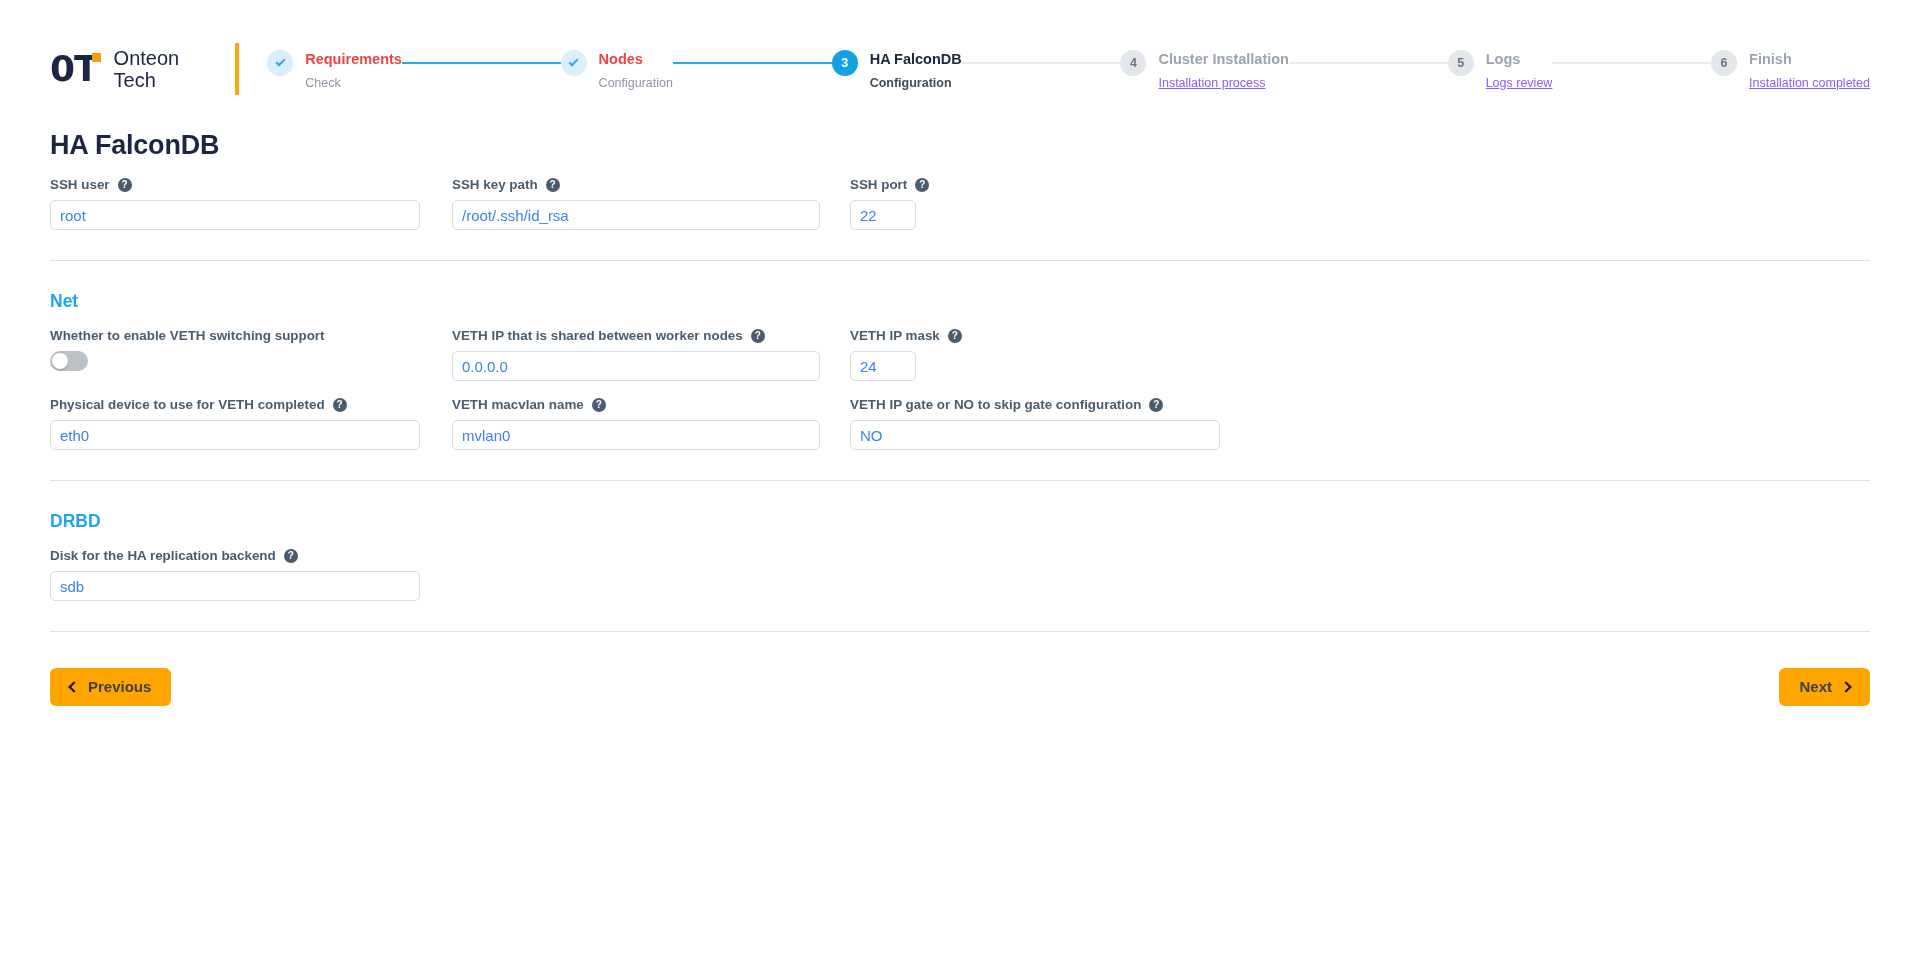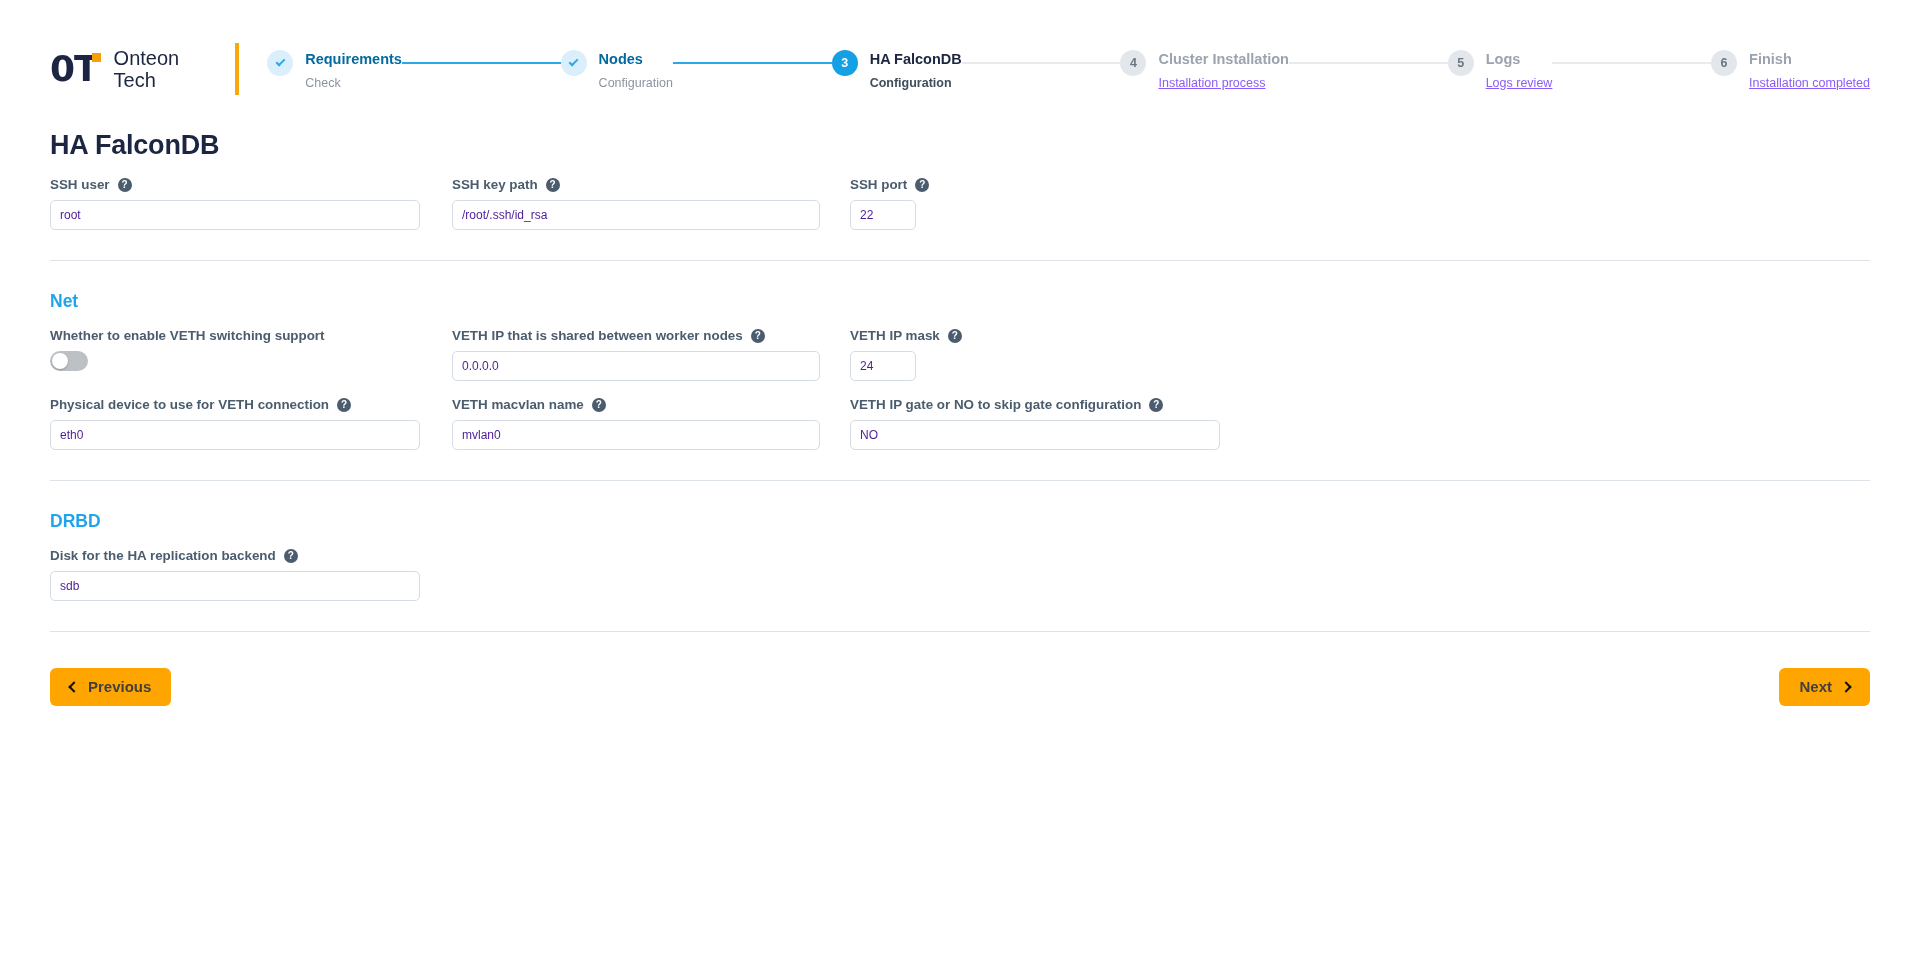--- a/index.html
+++ b/index.html
@@ -96,21 +96,21 @@
     font-size: 14.5px;
     font-weight: 700;
     line-height: 1.4;
   }
   .step-sub {
     font-size: 12.5px;
     font-weight: 400;
     margin-top: 6px;
     line-height: 1.2;
   }
-  .step.done .step-title { color: #0369a1; }
+  .step.done .step-title { color: #ef4444; }
   .step.done .step-sub { color: #8b95a1; }
   .step.active .step-title { color: #1c2642; }
   .step.active .step-sub { color: #3f4d5c; font-weight: 600; }
   .step.todo .step-title { color: #9aa3ae; }
   .step.todo .step-sub { color: #8b5cf6; text-decoration: underline; }
 
   .step-line {
     height: 2px;
     margin-top: 13px;
     flex: 1 1 auto;
@@ -176,22 +176,22 @@
     cursor: pointer;
   }
 
   .text-input {
     display: block;
     height: 30px;
     border: 1px solid #d6dce3;
     border-radius: 5px;
     background: #ffffff;
     font-family: "Liberation Sans", sans-serif;
-    font-size: 12px;
-    color: #4c1d95;
+    font-size: 15px;
+    color: #3b82f6;
     padding: 0 9px;
     outline: none;
     line-height: 28px;
   }
   .w-lg { width: 370px; }
   .w-md { width: 368px; }
   .w-sm { width: 66px; }
   .w-xl { width: 370px; }
 
   
@@ -381,21 +381,21 @@
         <span>VETH IP mask</span>
         <span class="help-icon">?</span>
       </div>
       <input class="text-input w-sm" type="text" value="24" style="">
     </div>
   </div>
 
   <div class="row">
     <div class="field col1">
       <div class="field-label">
-        <span>Physical device to use for VETH connection</span>
+        <span>Physical device to use for VETH completed</span>
         <span class="help-icon">?</span>
       </div>
       <input class="text-input w-lg" type="text" value="eth0" style="">
     </div>
 
     <div class="field col2">
       <div class="field-label">
         <span>VETH macvlan name</span>
         <span class="help-icon">?</span>
       </div>

